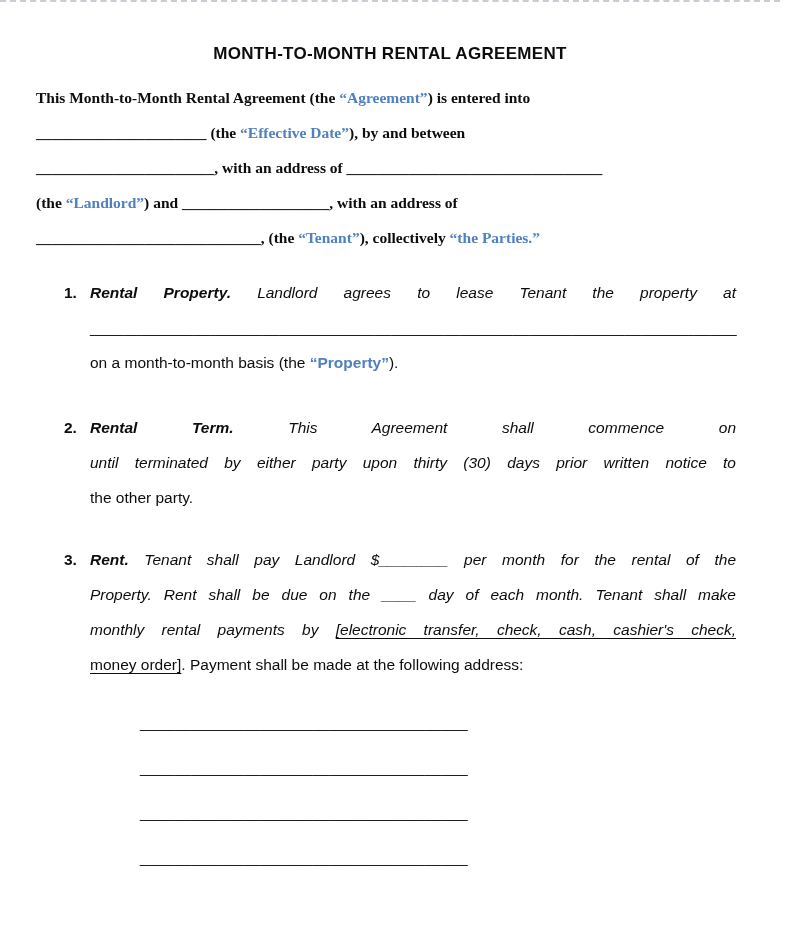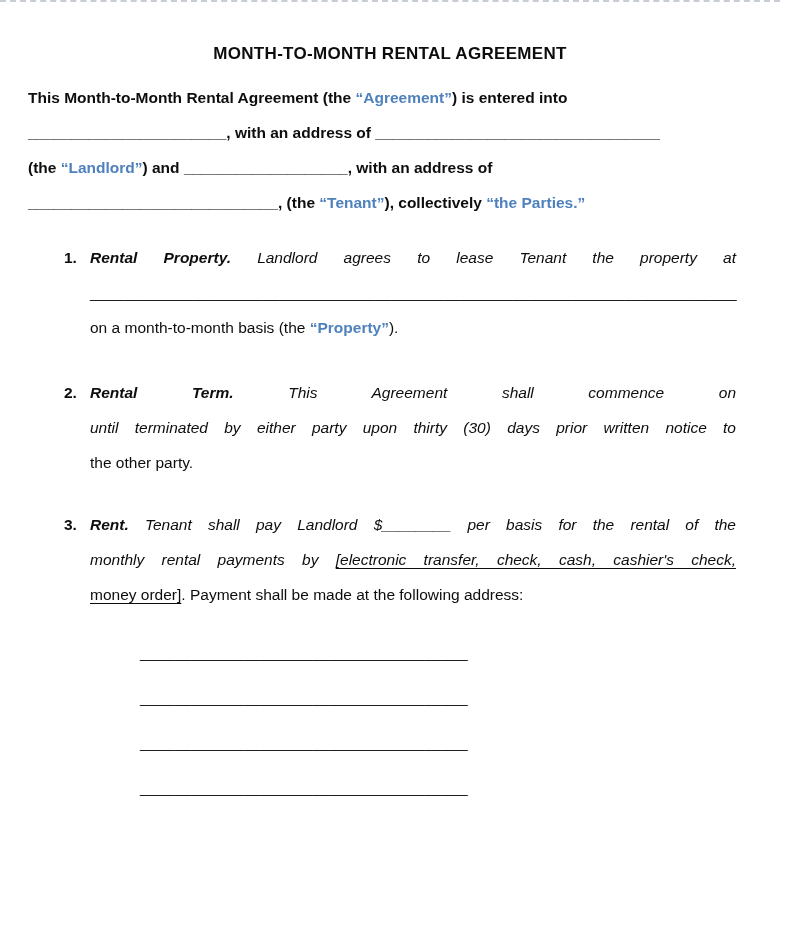--- a/index.html
+++ b/index.html
@@ -20,23 +20,24 @@
     overflow: hidden;
   }
   .title {
     text-align: center;
     font-weight: bold;
     font-size: 17px;
     letter-spacing: 0.3px;
     line-height: 24px;
   }
   .intro {
-    margin: 14px 36px 0 28px;
+    margin: 14px 36px 0 36px;
     font-weight: bold;
     line-height: 35px;
+    font-family: Liberation Serif, serif;
   }
   .line { min-height: 35px; }
   .just {
     text-align: justify;
     text-align-last: justify;
     font-style: italic;
   }
   .item {
     display: flex;
     margin: 0 44px 0 64px;
@@ -66,20 +67,21 @@
 </style>
 </head>
 <body>
 
 <div class="page">
 
   <div class="title">MONTH-TO-MONTH RENTAL AGREEMENT</div>
 
   <div class="intro">
     <div class="line"><span>This Month-to-Month Rental Agreement (the </span><span class="term">“Agreement”</span><span>) is entered into</span></div>
+    <div class="line"><span>______________________</span><span> (the </span><span class="term">“Effective Date”</span><span>), by and between</span></div>
     <div class="line"><span>_______________________</span><span>, with an address of </span><span>_________________________________</span></div>
     <div class="line"><span>(the </span><span class="term">“Landlord”</span><span>) and </span><span>___________________</span><span>, with an address of</span></div>
     <div class="line"><span>_____________________________</span><span>, (the </span><span class="term">“Tenant”</span><span>), collectively </span><span class="term">“the Parties.”</span></div>
   </div>
 
   <div class="item m1">
     <div class="num">1.</div>
     <div class="body">
       <div class="line just"><span class="lead">Rental Property.</span><span> Landlord agrees to lease Tenant the property at</span></div>
       <div class="line"><span>___________________________________________________________________________</span></div>
@@ -92,21 +94,22 @@
     <div class="body">
       <div class="line just"><span class="lead">Rental Term.</span><span> This Agreement shall commence on</span></div>
       <div class="line just"><span>until terminated by either party upon thirty (30) days prior written notice to</span></div>
       <div class="line"><span>the other party.</span></div>
     </div>
   </div>
 
   <div class="item m3">
     <div class="num">3.</div>
     <div class="body">
-      <div class="line just"><span class="lead">Rent.</span><span> Tenant shall pay Landlord $</span><span>________</span><span> per basis for the rental of the</span></div>
+      <div class="line just"><span class="lead">Rent.</span><span> Tenant shall pay Landlord $</span><span>________</span><span> per month for the rental of the</span></div>
+      <div class="line just"><span>Property. Rent shall be due on the </span><span>____</span><span> day of each month. Tenant shall make</span></div>
       <div class="line just"><span>monthly rental payments by </span><span class="ul">[electronic transfer, check, cash, cashier's check,</span></div>
       <div class="line"><span class="ul">money order]</span><span>. Payment shall be made at the following address:</span></div>
     </div>
   </div>
 
   <div class="addr">
     <div class="line">______________________________________</div>
     <div class="line">______________________________________</div>
     <div class="line">______________________________________</div>
     <div class="line">______________________________________</div>

